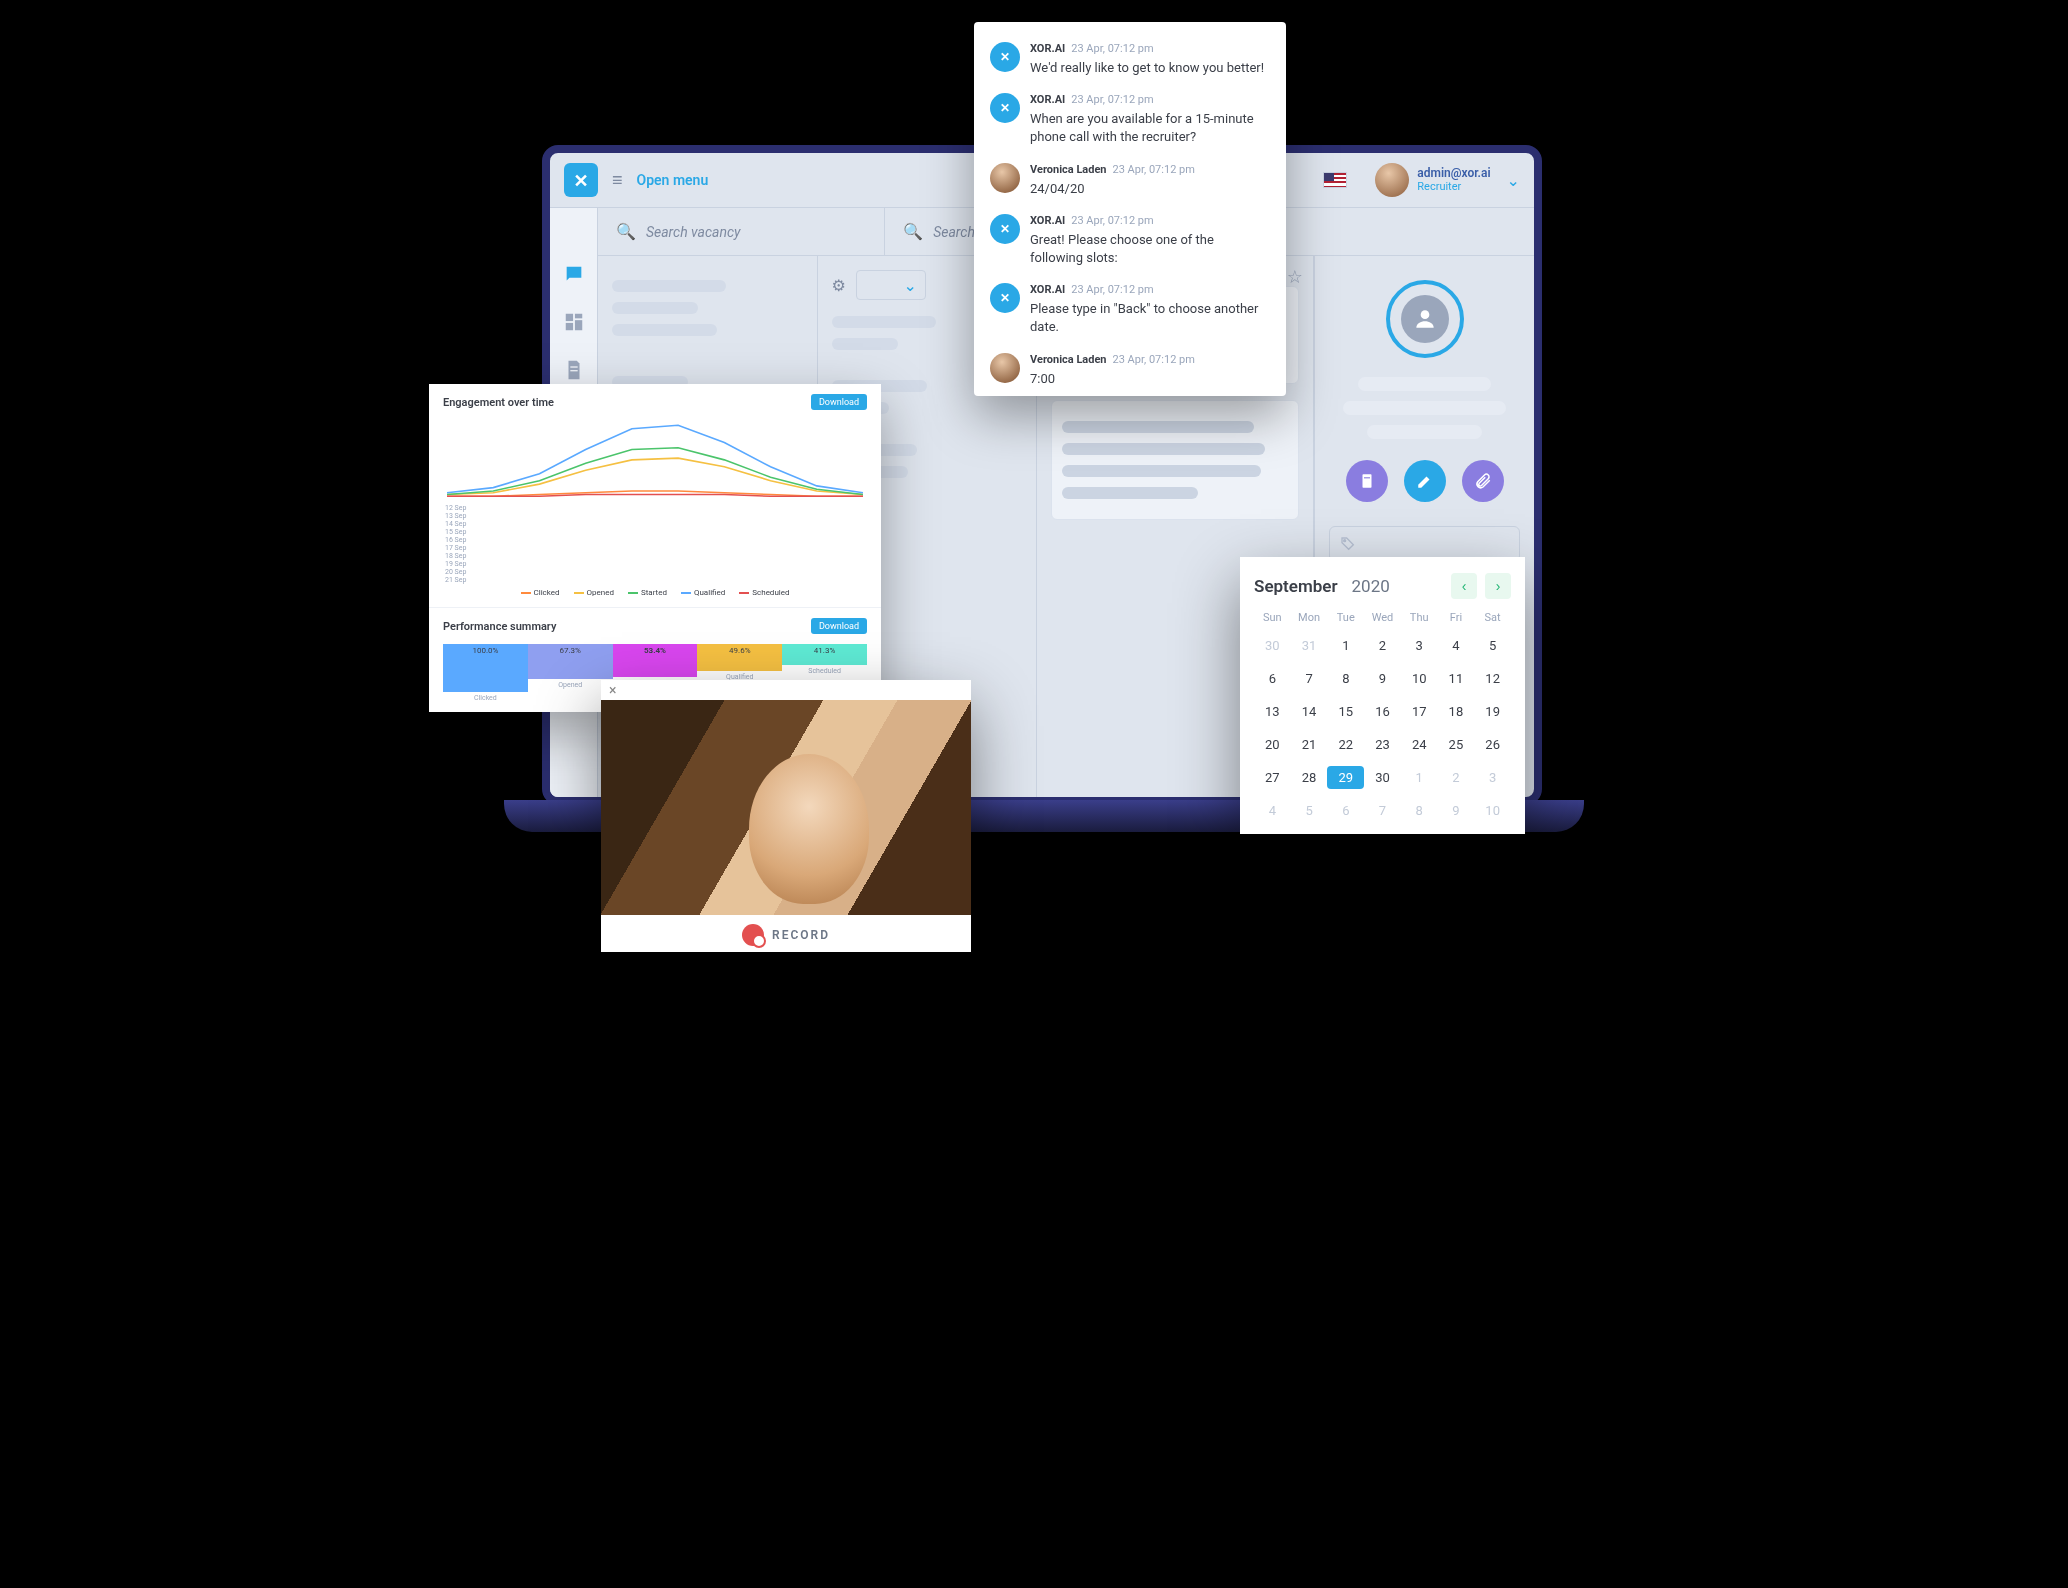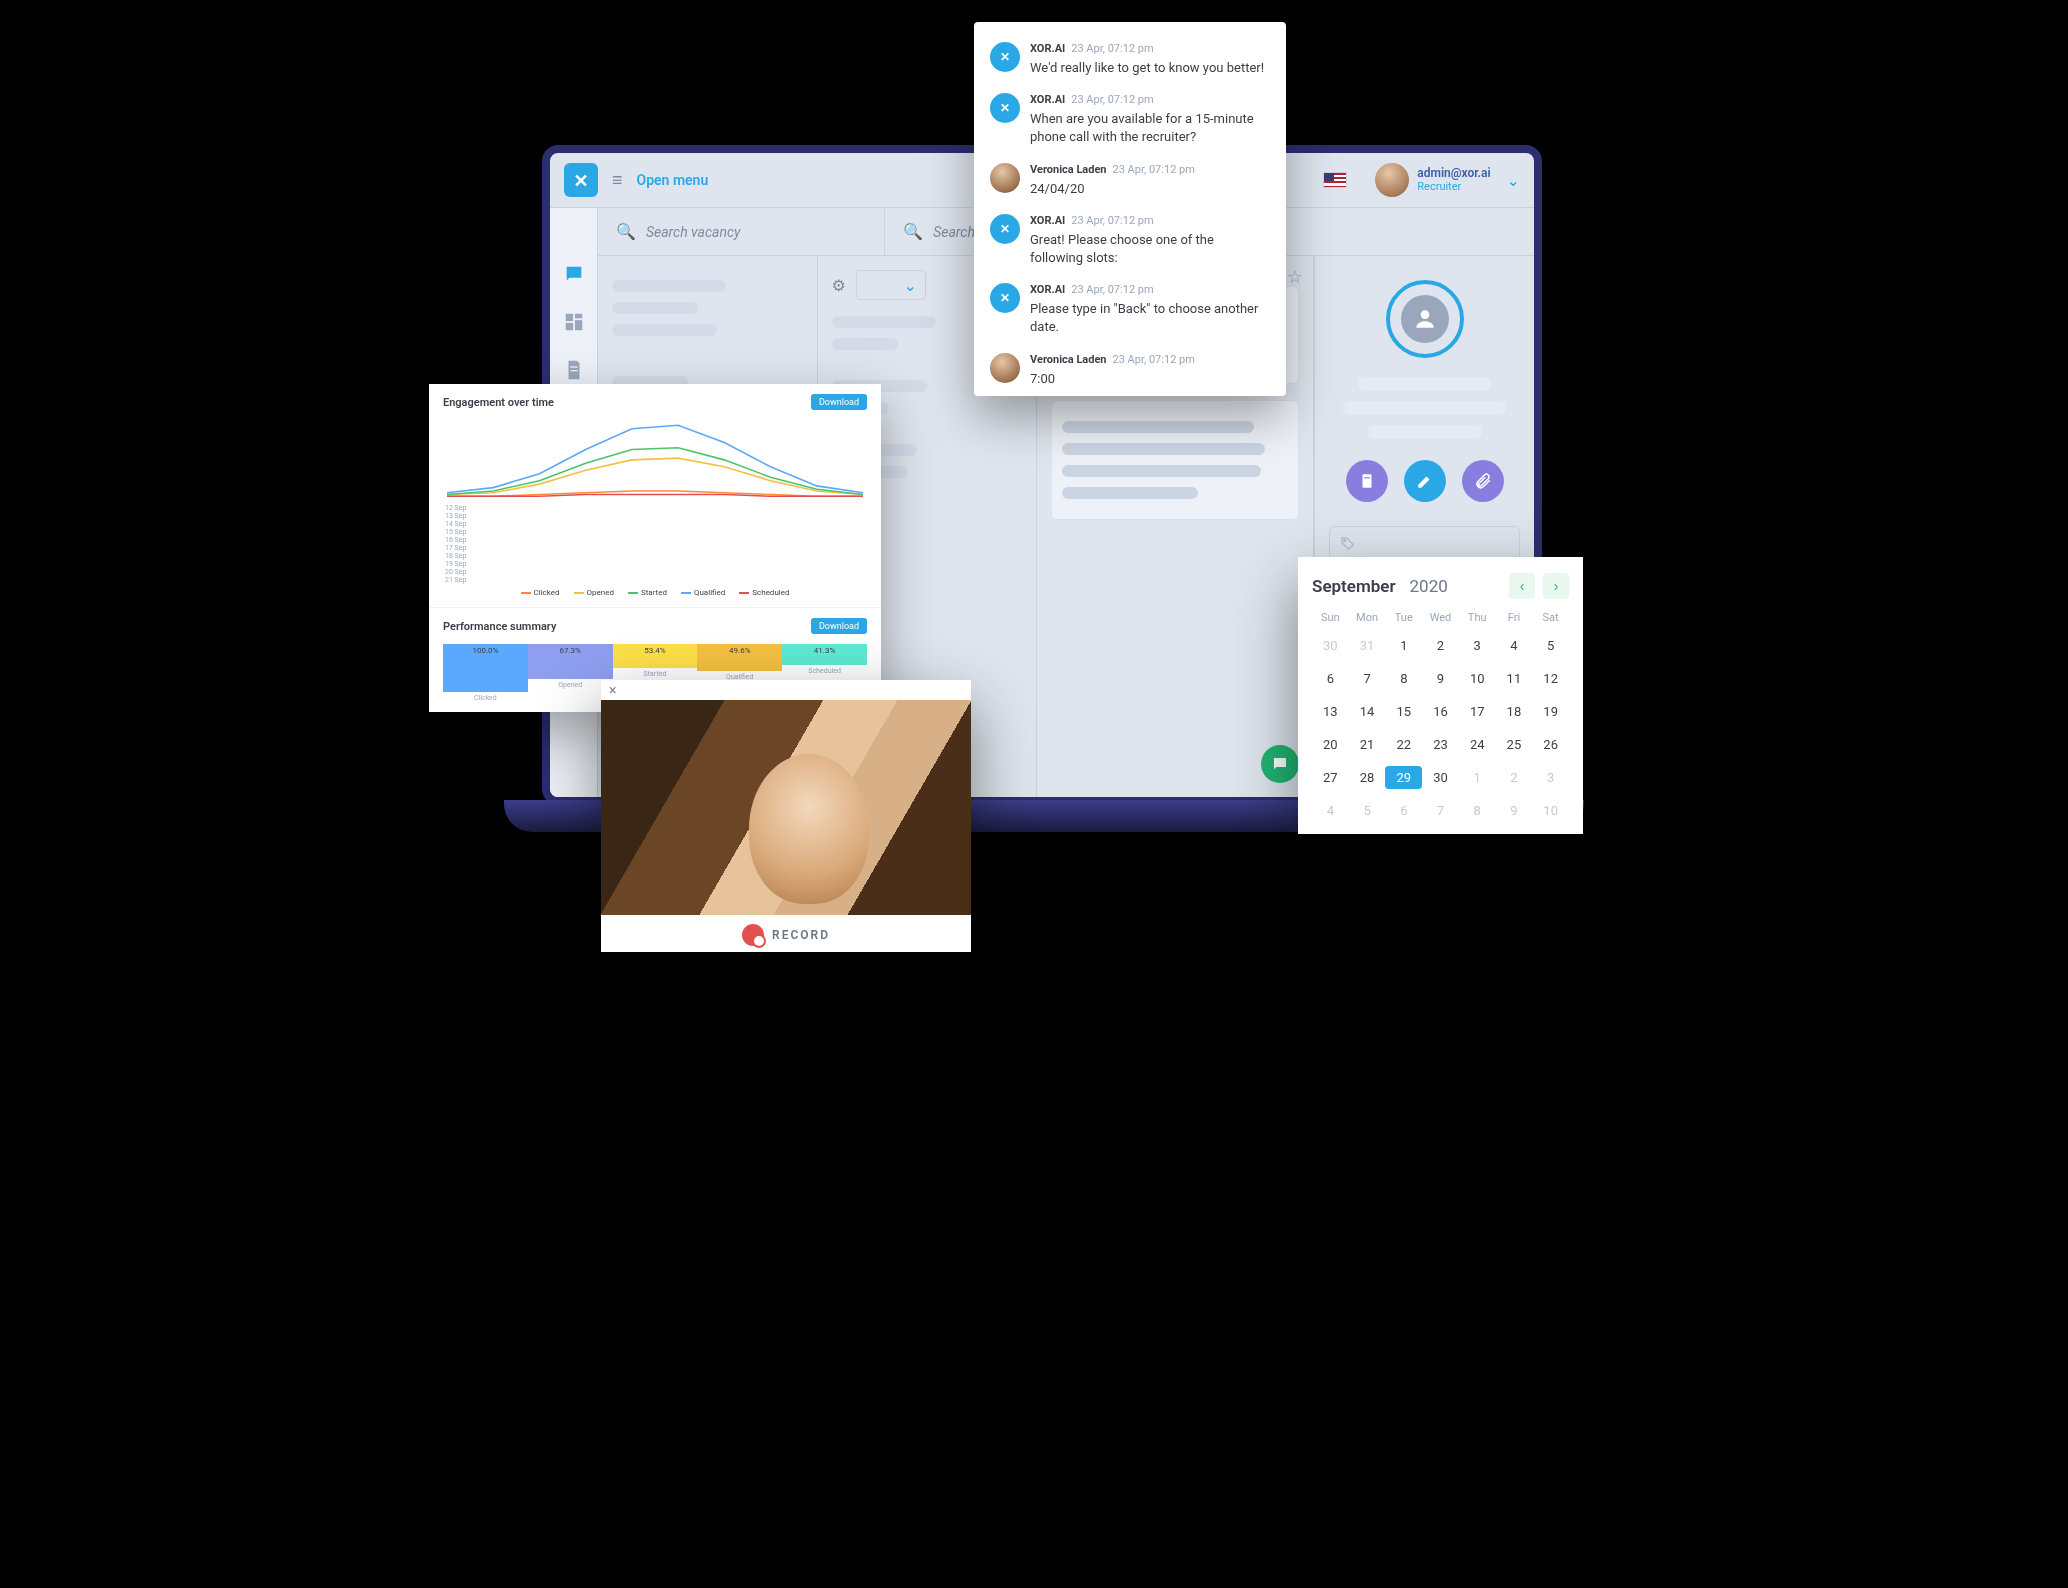--- a/index.html
+++ b/index.html
@@ -95,21 +95,21 @@
 
 .vid{position:absolute;left:187px;top:680px;width:370px;background:#fff;box-shadow:0 25px 60px rgba(0,0,0,.45);}
 .vid-top{height:20px;display:flex;align-items:center;padding:0 8px;color:#888;font-size:14px;}
 .vid-img{height:215px;background:linear-gradient(120deg,#3a2614 0 25%,#6a4626 25% 45%,#e6c39a 45% 60%,#d8b088 60% 75%,#4a2e18 75% 100%);position:relative;}
 .vid-img::after{content:"";position:absolute;left:40%;top:25%;width:120px;height:150px;border-radius:50% 50% 45% 45%;background:radial-gradient(circle at 50% 35%,#f3d8bc,#d9a878 60%,#b07948 100%);}
 .vid-bar{height:40px;display:flex;align-items:center;justify-content:center;gap:8px;}
 .rec-dot{width:22px;height:22px;border-radius:50%;background:#e35050;position:relative;}
 .rec-dot::after{content:"";position:absolute;right:-2px;bottom:-2px;width:10px;height:10px;border-radius:50%;background:#fff;border:2px solid #e35050;}
 .rec-label{letter-spacing:2px;color:#6c7686;font-size:12px;font-weight:600;}
 
-.cal{position:absolute;left:884px;top:557px;width:285px;background:#fff;box-shadow:0 25px 60px rgba(0,0,0,.45);padding:16px 14px 12px;}
+.cal{position:absolute;left:826px;top:557px;width:285px;background:#fff;box-shadow:0 25px 60px rgba(0,0,0,.45);padding:16px 14px 12px;}
 .cal-head{display:flex;align-items:center;justify-content:space-between;margin-bottom:12px;}
 .cal-my{display:flex;gap:14px;font-size:17px;}
 .cal-m{font-weight:600;}
 .cal-y{color:#6c7686;}
 .cal-nav{display:flex;gap:8px;}
 .cal-nav button{width:26px;height:26px;border:none;border-radius:4px;background:#e8f8ef;color:#21b573;font-size:14px;cursor:pointer;}
 .cal-grid{display:grid;grid-template-columns:repeat(7,1fr);text-align:center;row-gap:10px;}
 .cal-dow{font-size:11px;color:#9aa6bb;}
 .cal-day{font-size:13px;color:#3b3f48;padding:4px 0;border-radius:4px;}
 .cal-day.muted{color:#c3cbd8;}
@@ -337,21 +337,21 @@
       <div class="bars" id="bars">
           <div class="bar-wrap">
             <div class="bar" style="height: 52px; background: rgb(90, 169, 255);">100.0%</div>
             <div class="bar-label">Clicked</div>
           </div>
           <div class="bar-wrap">
             <div class="bar" style="height: 34.996px; background: rgb(143, 159, 240);">67.3%</div>
             <div class="bar-label">Opened</div>
           </div>
           <div class="bar-wrap">
-            <div class="bar" style="height: 24px; background: #fde047;">53.4%</div>
+            <div class="bar" style="height: 33px; background: #d946ef; font-weight: bold;">53.4%</div>
             <div class="bar-label">Started</div>
           </div>
           <div class="bar-wrap">
             <div class="bar" style="height: 27px; background: rgb(245, 192, 66);">49.6%</div>
             <div class="bar-label">Qualified</div>
           </div>
           <div class="bar-wrap">
             <div class="bar" style="height: 21.476px; background: #5eead4;">41.3%</div>
             <div class="bar-label">Scheduled</div>
           </div>

